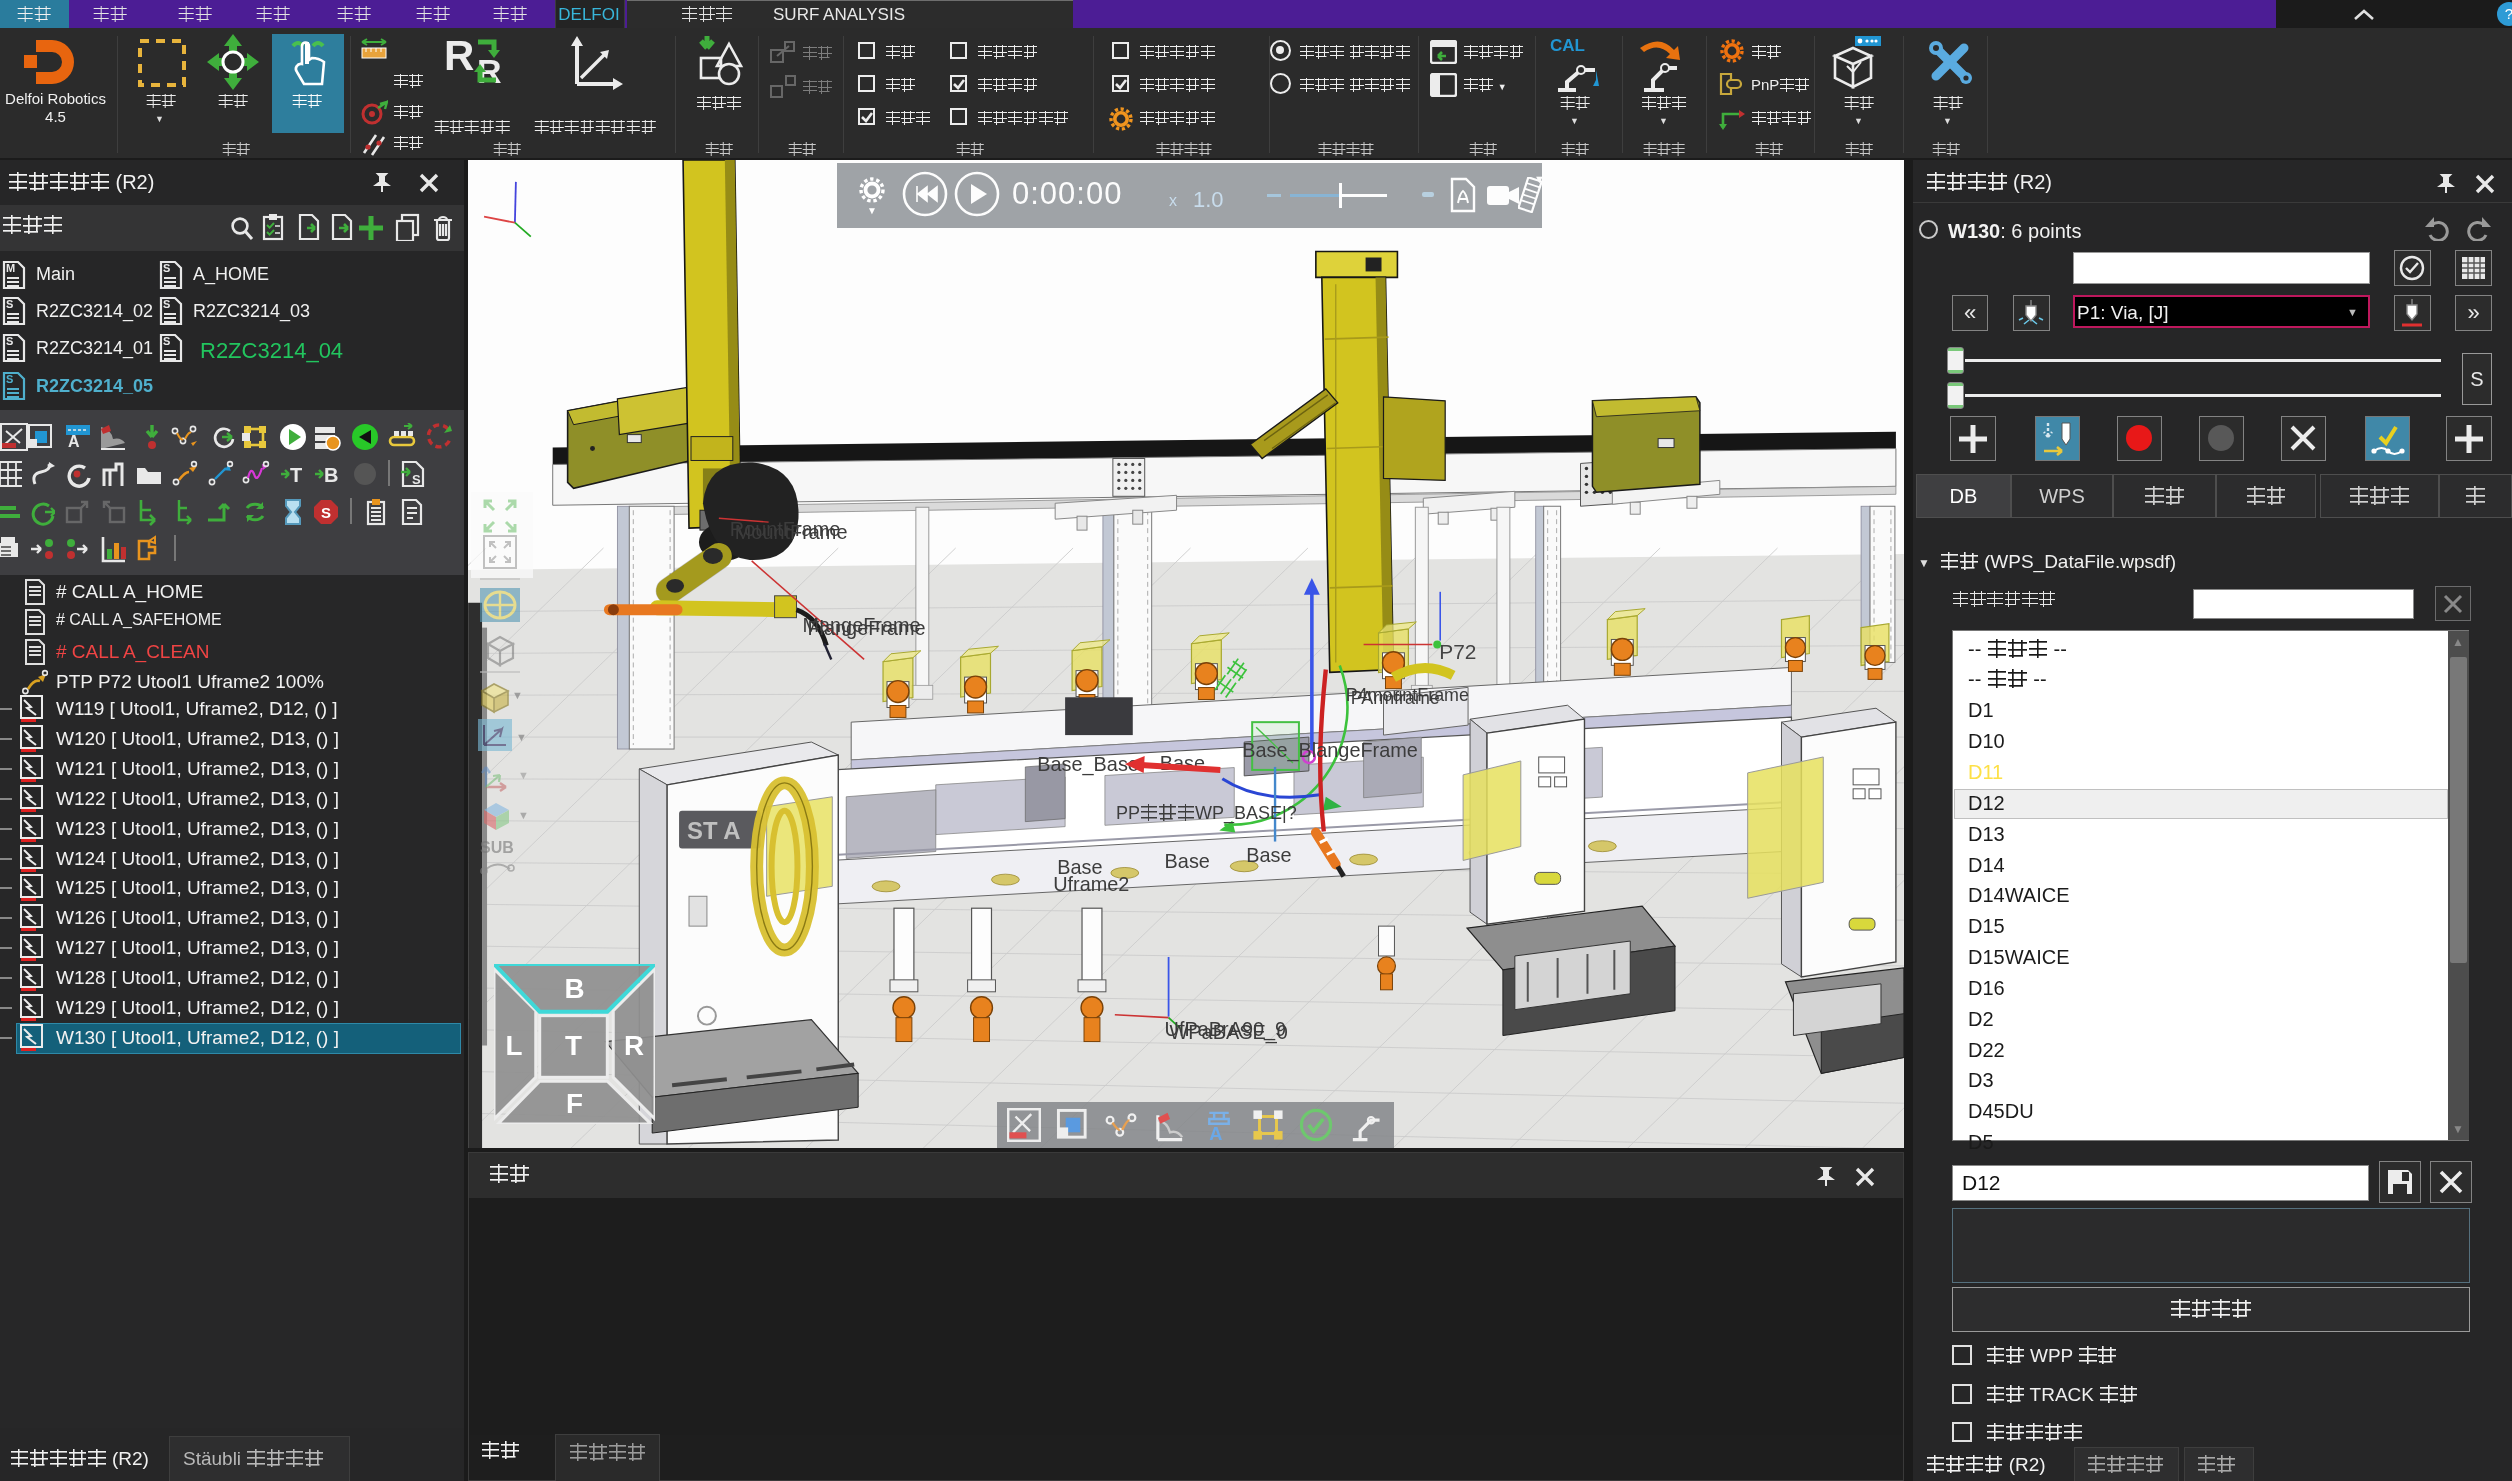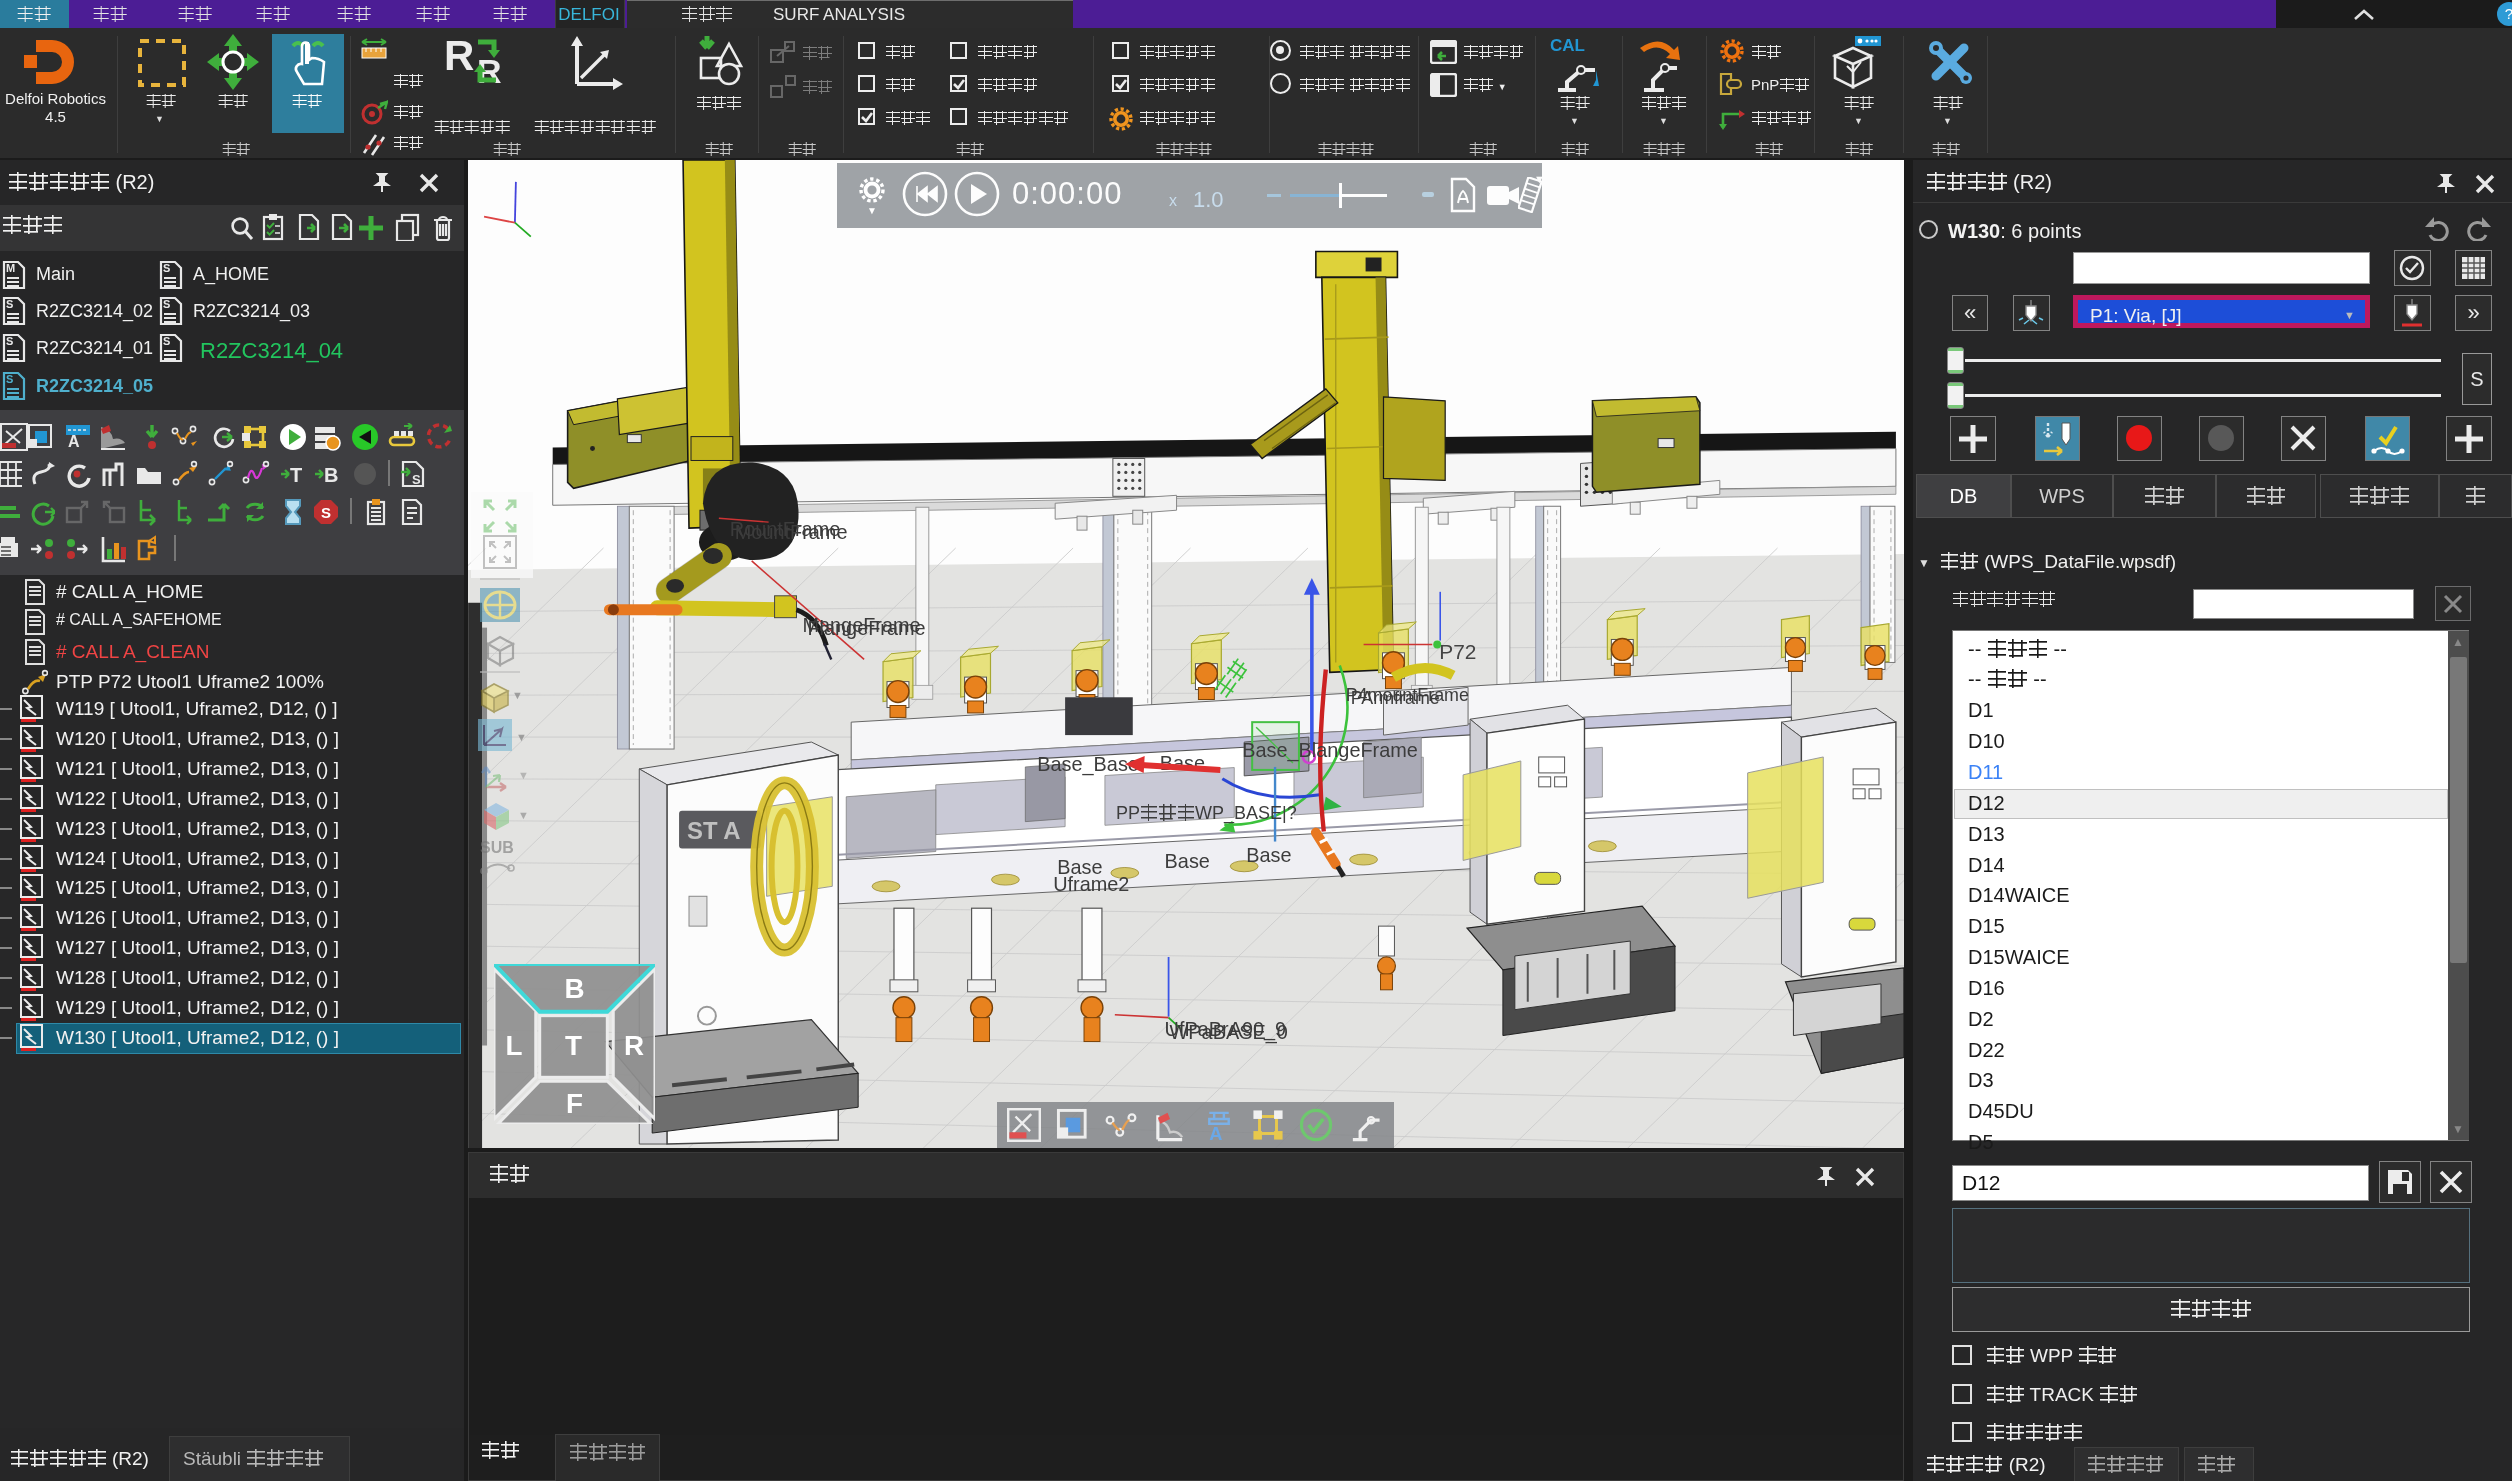--- a/index.html
+++ b/index.html
@@ -1244,21 +1244,21 @@
         <path d="M6 12 h23 M6 17 h23 M6 22 h23 M12 6 v22 M18 6 v22 M24 6 v22" stroke="#555" stroke-width="1.4"></path>
       </svg>
     </div>
 <div class="btn" style="left:39px;top:135px;width:36px;height:36px;color:#e8e8e8;font-size:22px;text-align:center;line-height:33px">«</div>
 <div class="btn" style="left:100px;top:135px;width:37px;height:36px">
       <svg width="35" height="34" viewBox="0 0 35 34">
         <path d="M17 4 v6 m-5 0 h10 v9 l-5 6 l-5 -6 z" fill="#fff" stroke="#888" stroke-width="1.4"></path>
         <path d="M10 28 l5 -4 m8 4 l-5 -4 m-9 -2 l-4 2 m20 -2 l4 2" stroke="#6ac8e8" stroke-width="1.6"></path>
       </svg>
     </div>
-<div class="a" style="left:160px;top:135px;width:297px;height:33px;background:#1d4ed8;border:5px solid #be185d;color:#f0f0f0;font-size:19px;line-height:31px;padding-left:12px">P1: Via, [J]<span style="position:absolute;right:10px;top:0;color:#bbb;font-size:11px">▼</span></div>
+<div class="a" style="left:160px;top:135px;width:297px;height:33px;background:#000000;border:2px solid #be185d;color:#f0f0f0;font-size:19px;line-height:31px;padding-left:2px">P1: Via, [J]<span style="position:absolute;right:10px;top:0;color:#bbb;font-size:11px">▼</span></div>
 <div class="btn" style="left:481px;top:135px;width:37px;height:36px">
       <svg width="35" height="34" viewBox="0 0 35 34">
         <path d="M17 3 v6 m-5 0 h10 v9 l-5 6 l-5 -6 z" fill="#fff" stroke="#888" stroke-width="1.4"></path>
         <path d="M7 29 h20" stroke="#e03030" stroke-width="3"></path>
       </svg>
     </div>
 <div class="btn" style="left:542px;top:135px;width:37px;height:36px;color:#e8e8e8;font-size:22px;text-align:center;line-height:33px">»</div>
 <div class="a" style="left:52px;top:199px;width:476px;height:2.6px;background:#ececec"></div>
 <div class="a" style="left:34px;top:187px;width:17px;height:27px;background:linear-gradient(#7ac87a 0 3px,#f2f2f2 3px calc(100% - 3px),#7ac87a calc(100% - 3px));border:1px solid #888;border-radius:3px"></div>
 <div class="a" style="left:52px;top:234px;width:476px;height:2.6px;background:#ececec"></div>
@@ -1318,21 +1318,21 @@
 <div class="btn" style="left:522px;top:426px;width:36px;height:35px;opacity:.75">
       <svg width="34" height="33" viewBox="0 0 34 33">
         <path d="M9 9 L25 25 M25 9 L9 25" stroke="#aaa" stroke-width="3"></path>
       </svg>
     </div>
 <div class="a" style="left:39px;top:470px;width:517px;height:511px;background:#fff;border:1px solid #777"></div>
 <div class="a" style="left:55px;top:478px;color:#1a1a1a;font-size:20px;white-space:nowrap">-- <i class="c"></i><i class="c2"></i><i class="c"></i> --</div>
 <div class="a" style="left:55px;top:508px;color:#1a1a1a;font-size:20px;white-space:nowrap">-- <i class="c"></i><i class="c2"></i> --</div>
 <div class="a" style="left:55px;top:539px;color:#1a1a1a;font-size:20px;white-space:nowrap">D1</div>
 <div class="a" style="left:55px;top:570px;color:#1a1a1a;font-size:20px;white-space:nowrap">D10</div>
-<div class="a" style="left:55px;top:601px;color:#3b82f6;font-size:20px;white-space:nowrap">D11</div>
+<div class="a" style="left:55px;top:601px;color:#fde047;font-size:20px;white-space:nowrap">D11</div>
 <div class="a" style="left:41px;top:629px;width:494px;height:30px;background:#efefef;border:1px solid #c0c0c0"></div>
 <div class="a" style="left:55px;top:632px;color:#1a1a1a;font-size:20px;white-space:nowrap">D12</div>
 <div class="a" style="left:55px;top:663px;color:#1a1a1a;font-size:20px;white-space:nowrap">D13</div>
 <div class="a" style="left:55px;top:694px;color:#1a1a1a;font-size:20px;white-space:nowrap">D14</div>
 <div class="a" style="left:55px;top:724px;color:#1a1a1a;font-size:20px;white-space:nowrap">D14WAICE</div>
 <div class="a" style="left:55px;top:755px;color:#1a1a1a;font-size:20px;white-space:nowrap">D15</div>
 <div class="a" style="left:55px;top:786px;color:#1a1a1a;font-size:20px;white-space:nowrap">D15WAICE</div>
 <div class="a" style="left:55px;top:817px;color:#1a1a1a;font-size:20px;white-space:nowrap">D16</div>
 <div class="a" style="left:55px;top:848px;color:#1a1a1a;font-size:20px;white-space:nowrap">D2</div>
 <div class="a" style="left:55px;top:879px;color:#1a1a1a;font-size:20px;white-space:nowrap">D22</div>

